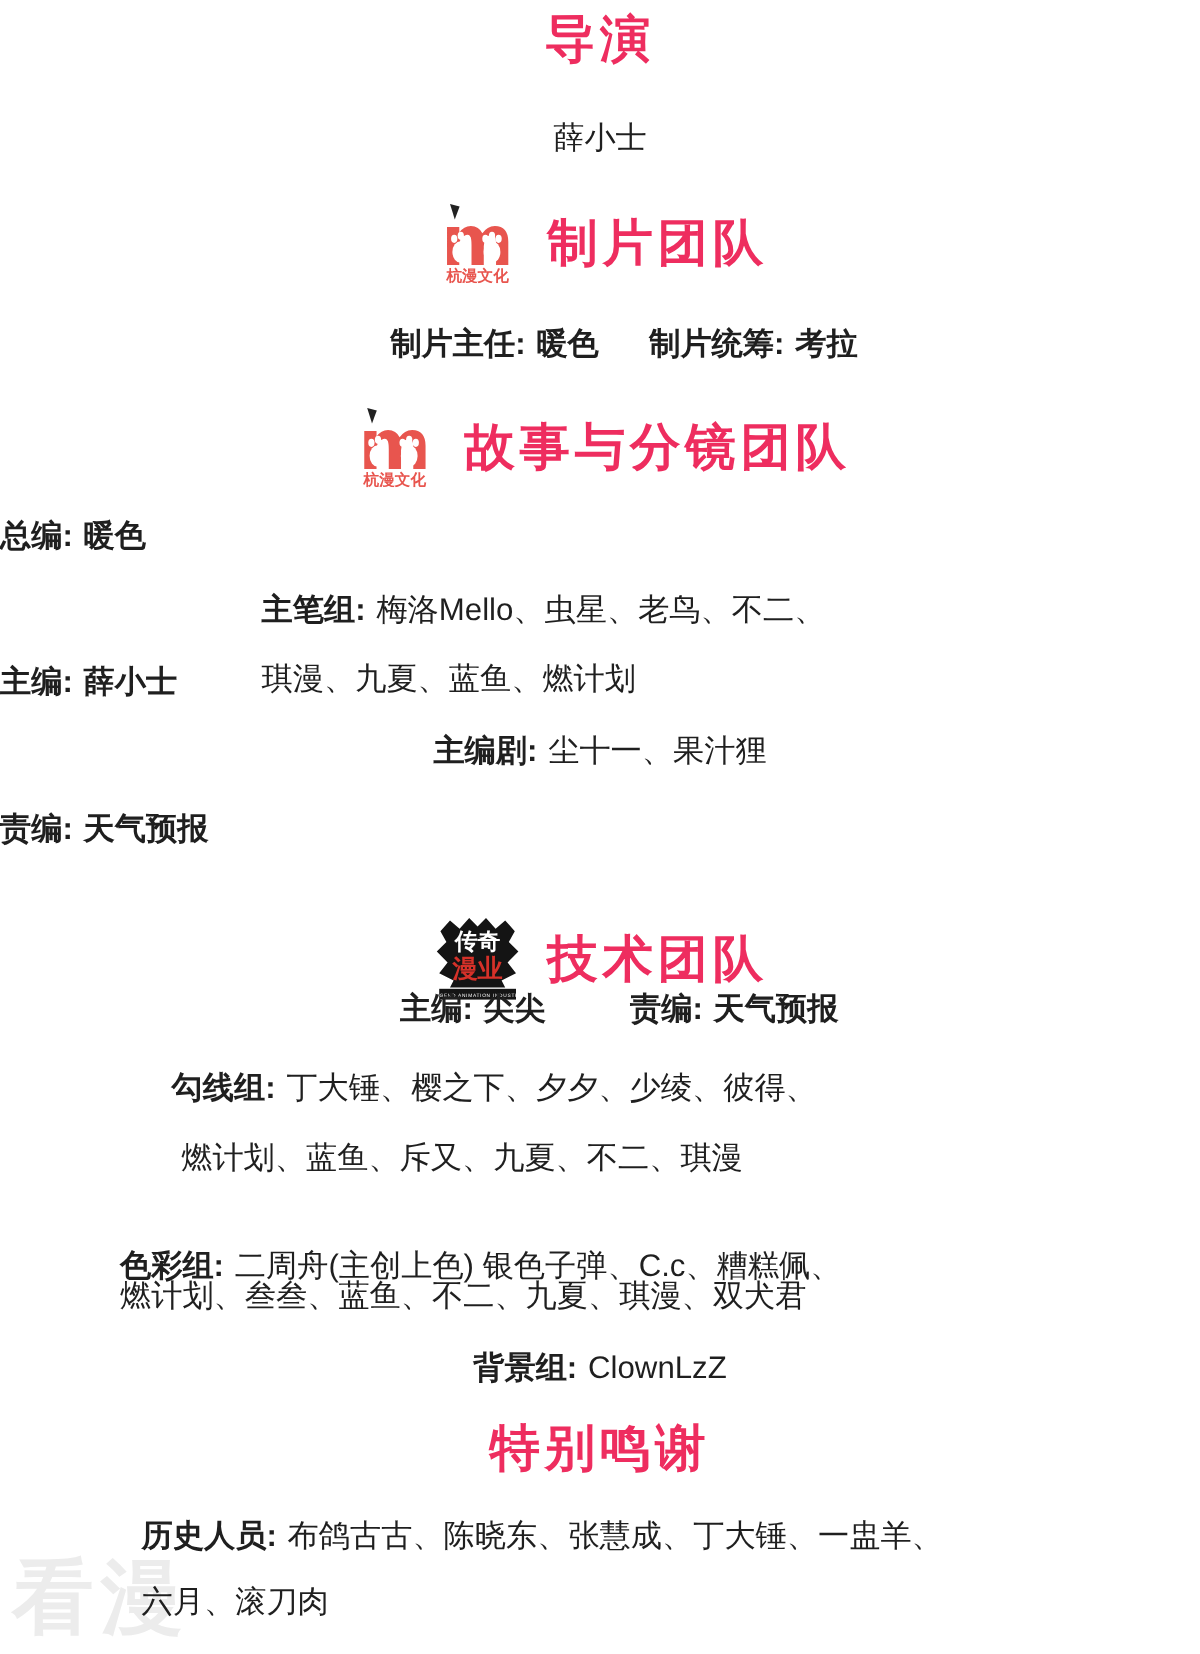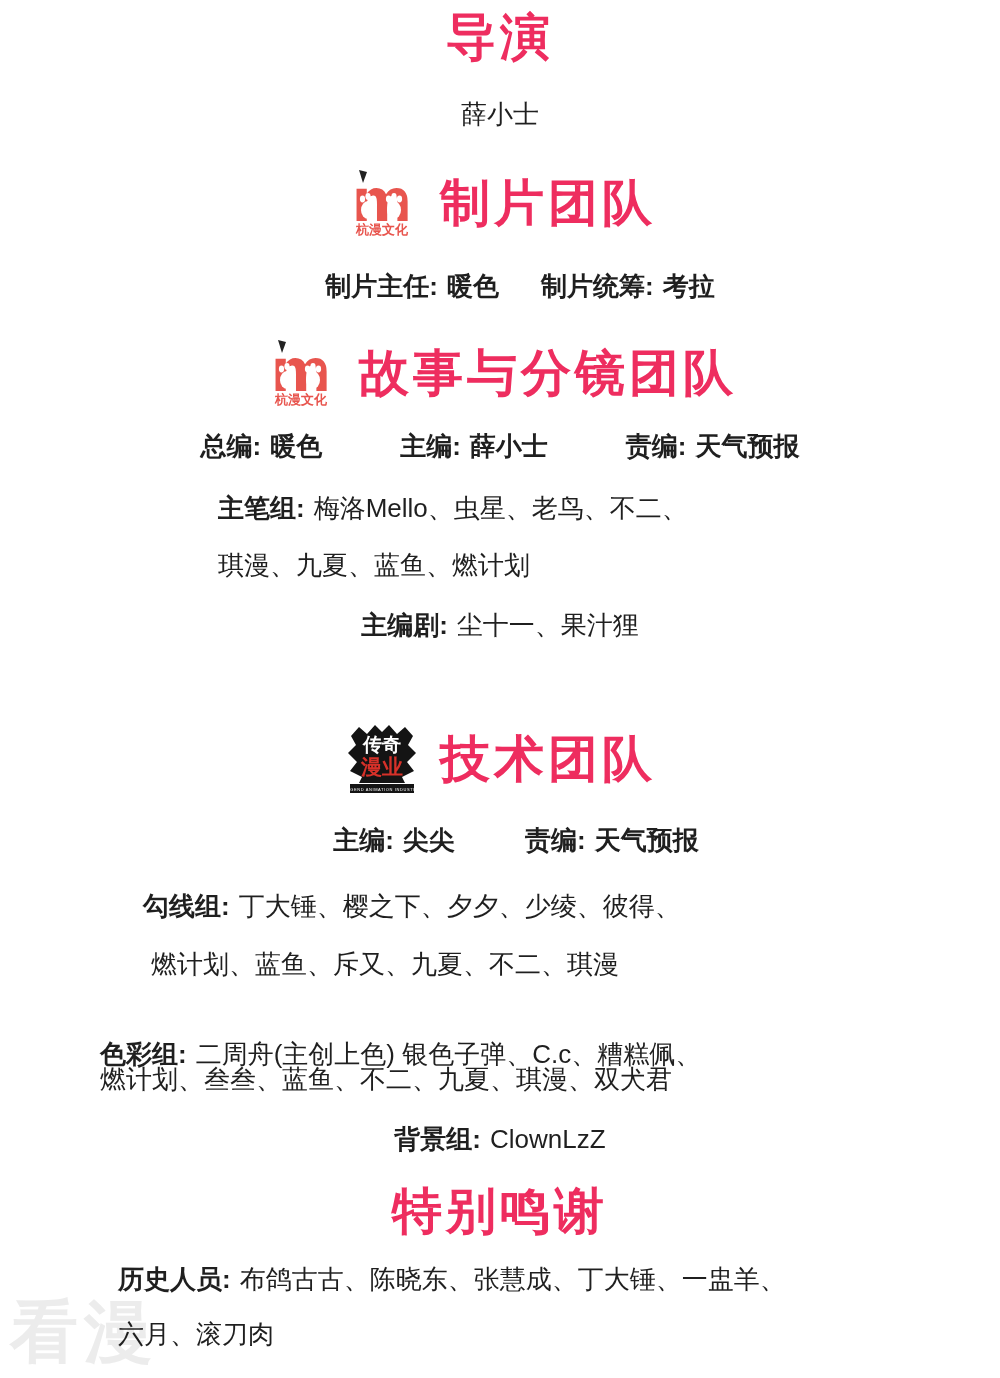--- a/index.html
+++ b/index.html
@@ -12,27 +12,27 @@
     position:absolute;left:0;width:100%;text-align:center;
     font-size:26px;line-height:44px;white-space:nowrap;z-index:2;
   }
   .line.left{width:auto;text-align:left;}
   .lbl{font-weight:bold;margin-right:9px;}
   .hdr-row{
     position:absolute;left:0;width:100%;display:flex;justify-content:center;
     align-items:center;gap:20px;z-index:2;
   }
   .hdr{
-    color:var(--accent,#ee2d5f);font-weight:bold;font-size:50px;
+    color:var(--accent,#ee2d5f);font-weight:bold;font-size:42px;
     letter-spacing:4px;line-height:1;
   }
   .roles{display:flex;justify-content:center;align-items:baseline;}
   .roles .role{white-space:nowrap;}
   .roles .val{font-weight:bold;}
-  .gap-90{gap:42px;margin-left:20px;} .gap-78{gap:78px;} .gap-70{gap:70px;padding-left:16px;}
+  .gap-90{gap:42px;margin-left:20px;} .gap-78{gap:78px;flex-direction:column;} .gap-70{gap:70px;padding-left:16px;}
   .watermark{
     position:absolute;left:10px;top:1297px;font-size:68px;font-weight:bold;
     color:var(--watermark,#ececec);z-index:1;letter-spacing:6px;line-height:1;
   }
   
   .pencil{fill:#222;}
   .m-letter{font-family:"DejaVu Sans",sans-serif;font-weight:bold;font-size:58px;fill:var(--logo_red,#e8554e);}
   .paws ellipse{fill:#ffffff;}
   .m-caption{font-family:"Liberation Sans",sans-serif;font-weight:bold;font-size:13px;fill:var(--logo_red,#e8554e);}
   
@@ -115,21 +115,21 @@
   </div>
   <div class="line left" style="top:543px;left:218px">
     <span>琪漫、九夏、蓝鱼、燃计划</span>
   </div>
 
   <div class="line" style="top:603px">
     <span class="lbl">主编剧:</span><span>尘十一、果汁狸</span>
   </div>
 
 
-  <div class="hdr-row" style="top:724px">
+  <div class="hdr-row" style="top:764px">
     <svg width="76" height="70" viewBox="0 0 76 70">
       <polygon class="badge" points="7,12 15,3 23,10 31,1 38,8 45,1 53,10 61,3 69,12 64,21 72,29 63,38 70,47 58,53 61,59 15,59 18,53 6,47 13,38 4,29 12,21"></polygon>
       <text x="38" y="27" class="badge-top" text-anchor="middle">传奇</text>
       <text x="38" y="50" class="badge-bottom" text-anchor="middle">漫业</text>
       <rect x="6" y="60" width="64" height="9" class="badge"></rect>
       <text x="38" y="67" class="badge-caption" text-anchor="middle">LEGEND ANIMATION INDUSTRY</text>
     </svg>
     <span class="hdr">技术团队</span>
   </div>
 

